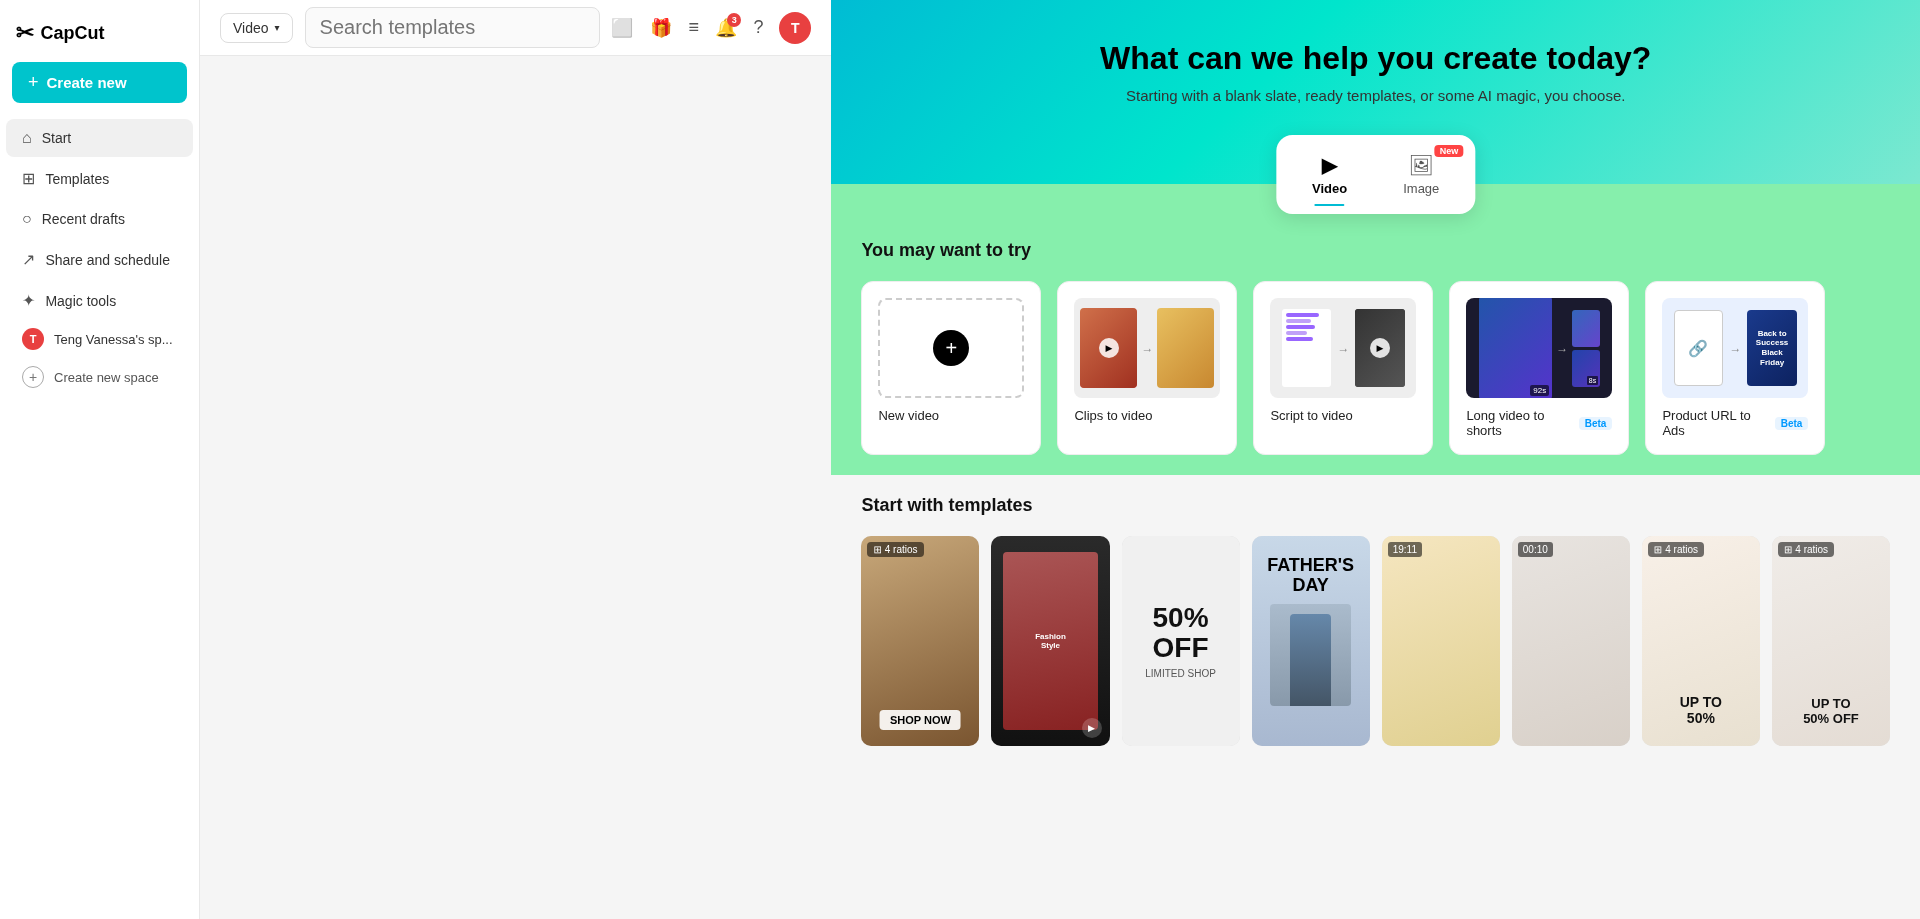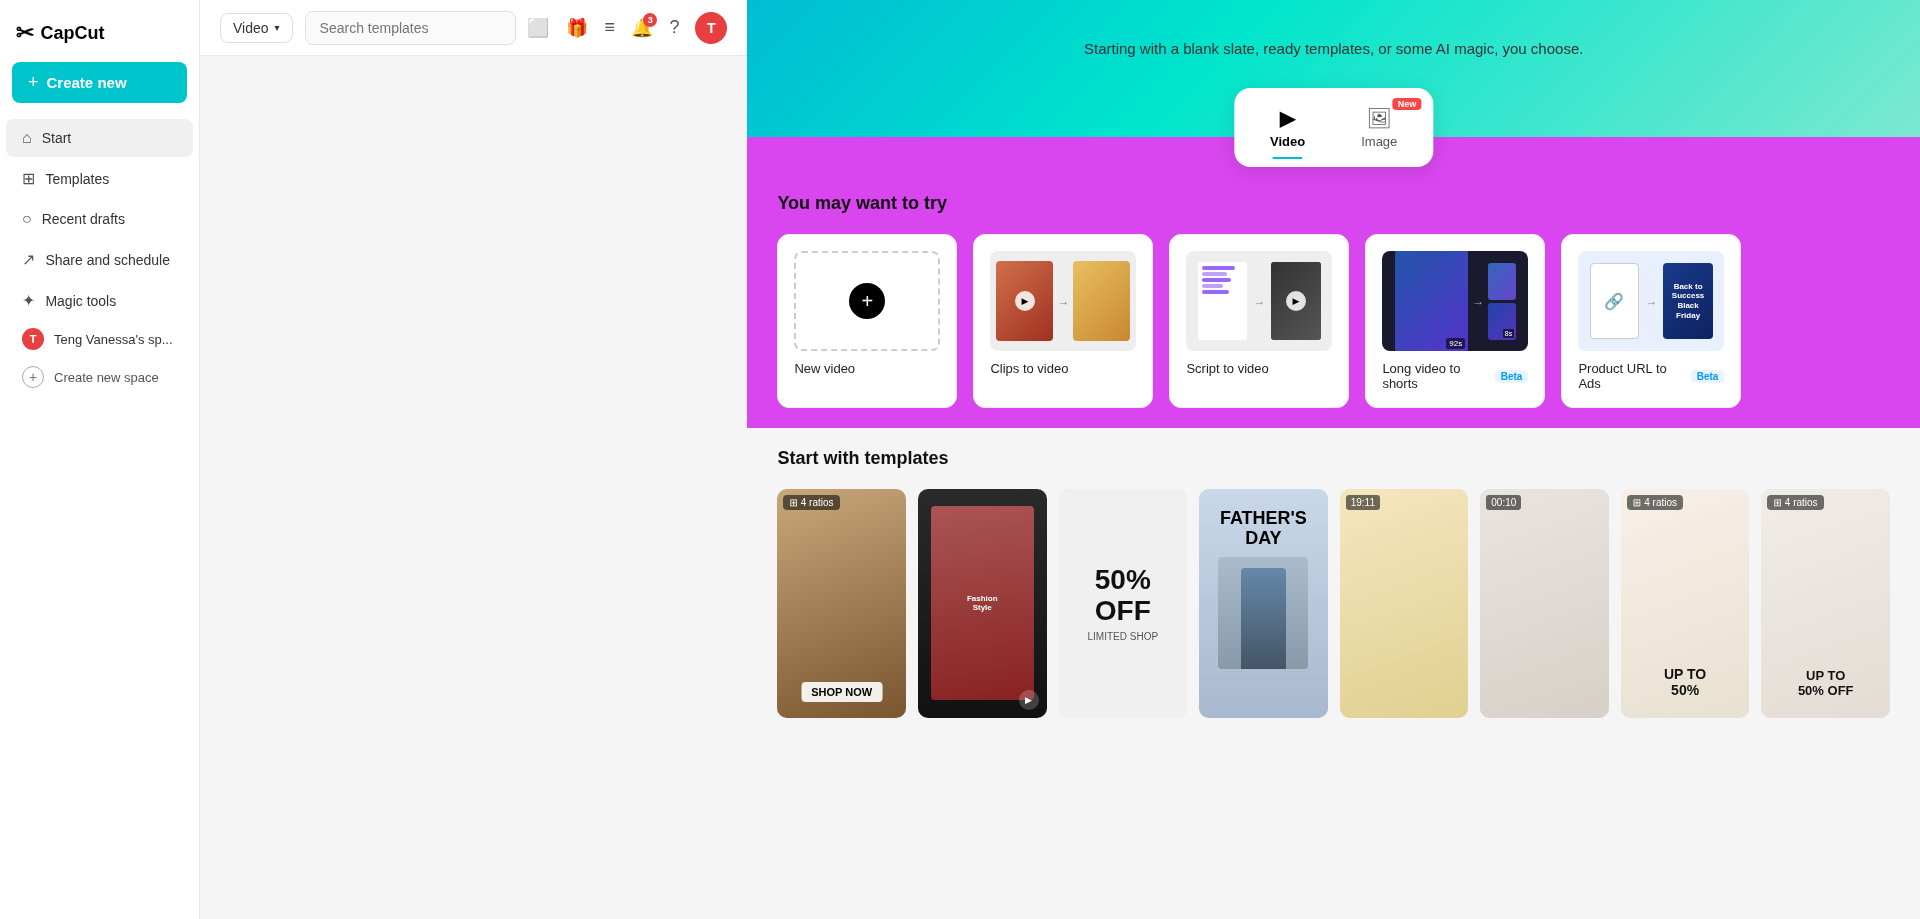--- a/index.html
+++ b/index.html
@@ -139,21 +139,21 @@
     }
     .search-input-wrap {
       flex: 1;
       max-width: 420px;
     }
     .search-input {
       width: 100%;
       border: 1px solid #e0e0e0;
       border-radius: 8px;
       padding: 8px 14px;
-      font-size: 14px;
+      font-size: 20px;
       background: #fafafa;
       outline: none;
       color: #4c1d95;
     }
     .topbar-right {
       display: flex;
       align-items: center;
       gap: 16px;
       margin-left: auto;
     }
@@ -258,21 +258,21 @@
       color: #fff;
       font-size: 9px;
       font-weight: 700;
       padding: 1px 5px;
       border-radius: 4px;
     }
 
     
     .try-section {
       padding: 56px 30px 20px;
-      background: #d946ef;
+      background: #86efac;
     }
     .section-title {
       font-size: 18px;
       font-weight: 700;
       color: #111;
       margin-bottom: 20px;
     }
     .try-cards {
       display: flex;
       gap: 16px;
@@ -497,20 +497,21 @@
         <span class="notification-badge">3</span>
       </span>
       <span class="topbar-icon" title="help">?</span>
       <div class="user-avatar-top">T</div>
     </div>
   </header>
 
   <div class="content">
 
     <div class="hero-banner">
+      <h1 class="hero-title">What can we help you create today?</h1>
       <p class="hero-subtitle">Starting with a blank slate, ready templates, or some AI magic, you choose.</p>
 
       <div class="video-image-tabs">
         <button class="tab-btn active">
           <span class="tab-icon">▶</span>
           <span>Video</span>
         </button>
         <button class="tab-btn" style="position:relative;">
           <span class="new-badge">New</span>
           <span class="tab-icon">🖼</span>

